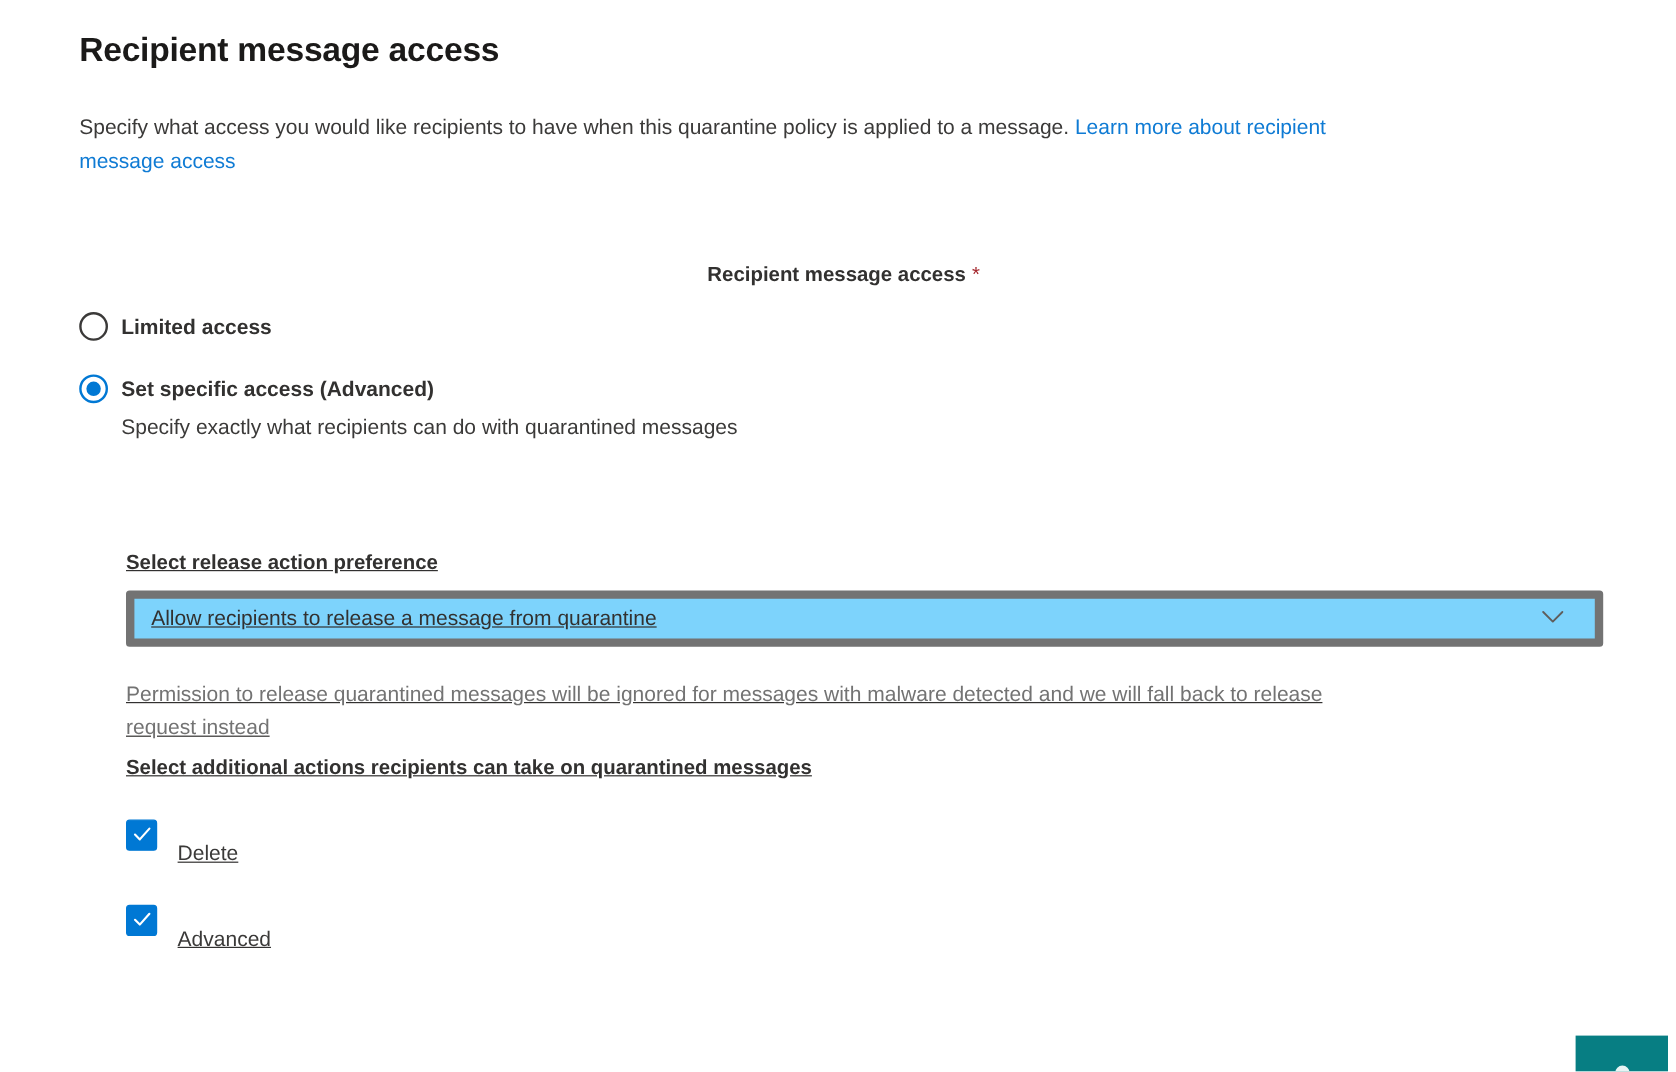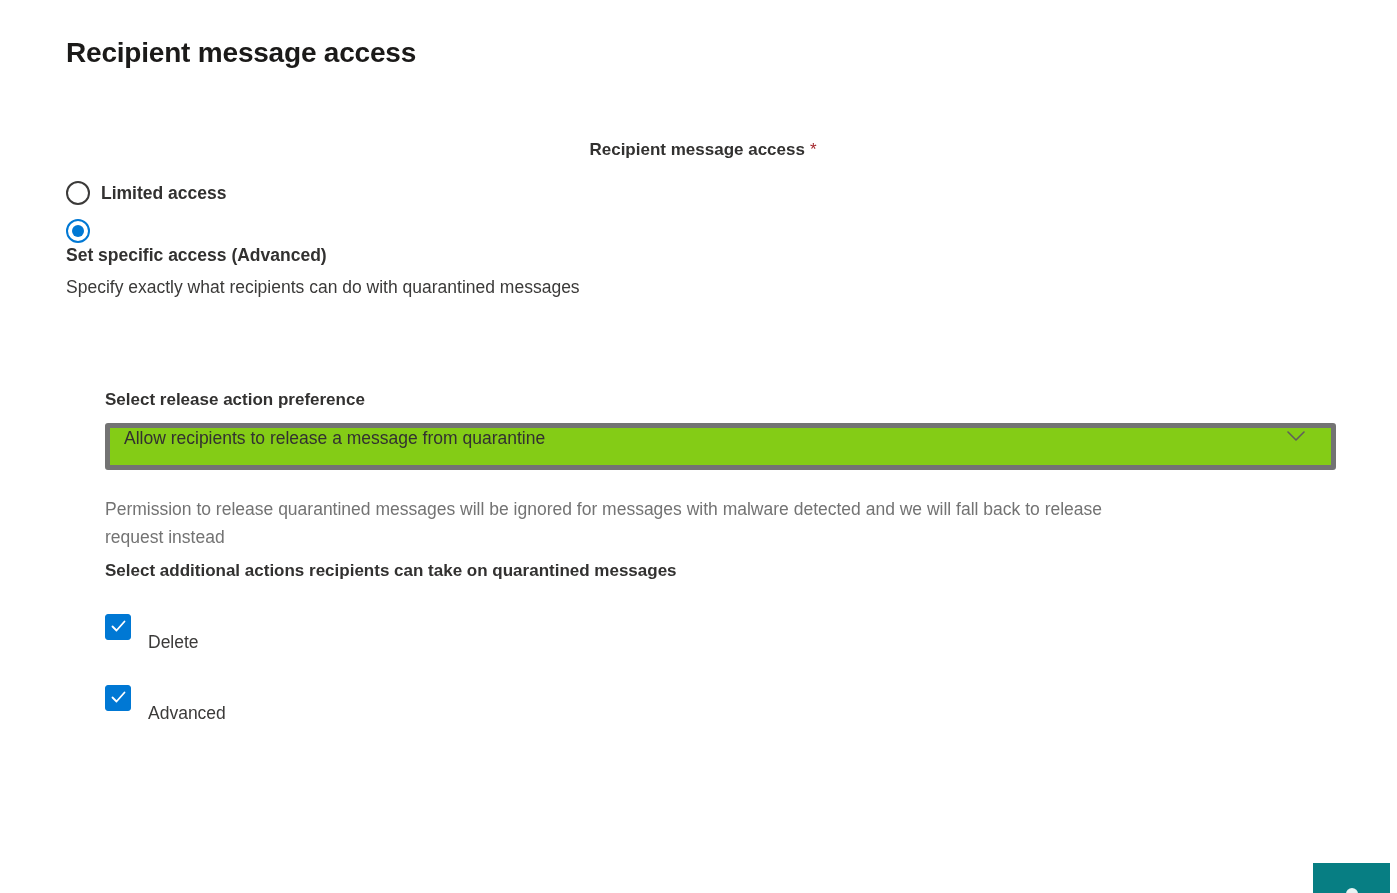--- a/index.html
+++ b/index.html
@@ -5,21 +5,21 @@
   * { box-sizing: border-box; margin: 0; padding: 0; }
   html, body {
     width: 1397px; height: 893px;
     background: #ffffff;
     font-family: "Liberation Sans", sans-serif;
     color: #323130;
     overflow: hidden;
     position: relative;
   }
   .container {
-    padding: 37px 0 0 66px;
+    padding: 26px 0 0 66px;
     width: 1340px;
   }
   .page-title {
     font-size: 28px;
     font-weight: 700;
     color: #1b1a19;
     letter-spacing: -0.2px;
   }
   .intro {
     margin-top: 34px;
@@ -45,21 +45,21 @@
     color: #a4262c;
     padding-left: 5px;
     font-weight: 400;
   }
   .radio-group { margin-top: 20px; }
   .radio-option {
     display: flex;
     align-items: flex-start;
     margin-top: 0;
   }
-  .radio-option + .radio-option { margin-top: 14px; flex-direction: column; }
+  .radio-option + .radio-option { margin-top: 28px; }
   .radio-circle {
     flex: 0 0 auto;
     width: 24px; height: 24px;
     border: 2px solid #3b3a39;
     border-radius: 50%;
     background: #fff;
     margin-right: 11px;
     position: relative;
     cursor: pointer;
   }
@@ -80,36 +80,36 @@
     line-height: 24px;
     color: #323130;
     cursor: pointer;
   }
   .radio-desc {
     margin-top: 6px;
     font-size: 17.5px;
     line-height: 28px;
     color: #3b3a39;
   }
-  .advanced-section { margin-left: 39px; margin-top: 88px; }
+  .advanced-section { margin-left: 39px; margin-top: 88px; text-decoration: underline; }
   .section-label {
     font-size: 17px;
     font-weight: 600;
     color: #323130;
     line-height: 22px;
   }
   .dropdown {
     margin-top: 12px;
     width: 1231px;
     height: 47px;
-    border: 5px solid #737373;
+    border: 7px solid #737373;
     border-radius: 3px;
-    background: #84cc16;
-    display: flex;
-    align-items: flex-start;
+    background: #7dd3fc;
+    display: flex;
+    align-items: center;
     padding: 0 14px;
     cursor: pointer;
   }
   .dropdown-value {
     flex: 1 1 auto;
     font-size: 17.5px;
     color: #323130;
   }
   .chevron-down {
     flex: 0 0 auto;
@@ -176,20 +176,21 @@
     background: #e8f4f4;
   }
 </style>
 </head>
 <body>
 
 <div class="container">
 
   <h1 class="page-title">Recipient message access</h1>
 
+  <p class="intro"><span>Specify what access you would like recipients to have when this quarantine policy is applied to a message. </span><a class="link"><span>Learn more about recipient</span><br><span>message access</span></a></p>
 
   <div class="field-label"><span>Recipient message access</span><span class="required">*</span></div>
 
   <div class="radio-group">
 
     <div class="radio-option">
       <div class="radio-circle"></div>
       <div class="radio-texts">
         <div class="radio-label">Limited access</div>
       </div>

